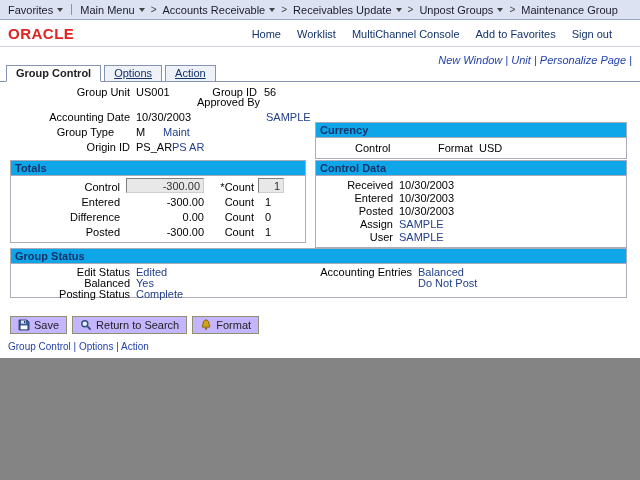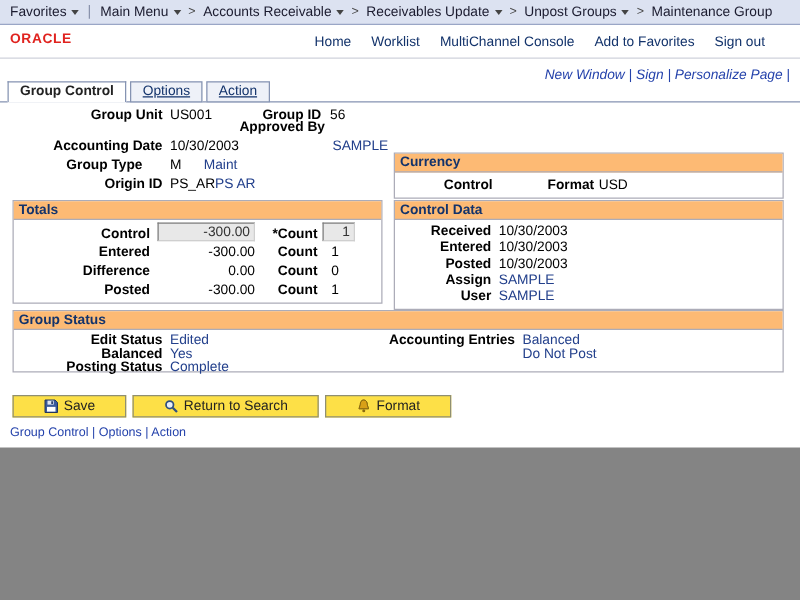--- a/index.html
+++ b/index.html
@@ -1,53 +1,53 @@
 <!DOCTYPE html>
 <html><head>
 <meta charset="utf-8">
 <style>
   html,body{margin:0;padding:0;}
   body{background:#848484;font-family:"Liberation Sans",sans-serif;}
   .screen{position:relative;width:640px;height:480px;overflow:hidden;background:#848484;}
   .page{position:absolute;left:0;top:0;width:640px;height:358px;background:#ffffff;font-size:11px;color:#000;}
   .t{position:absolute;line-height:12px;font-size:11px;white-space:nowrap;}
-  .lbl{font-weight:bold;}
+  .lbl{font-weight:normal;}
   .r{text-align:right;}
   .bluev{color:#23408c;}
   
   .topbar{position:absolute;left:0;top:0;width:640px;height:20px;background:#dce2f1;border-bottom:1px solid #9aa6c6;display:flex;align-items:center;padding-left:8px;box-sizing:border-box;font-size:11px;color:#1b1b2f;}
   .mi{display:inline-flex;align-items:center;cursor:pointer;white-space:nowrap;}
   .caret{width:0;height:0;border-left:3px solid transparent;border-right:3px solid transparent;border-top:4px solid #444;display:inline-block;margin-left:4px;}
   .tdiv{border-left:1px solid #8a93ad;height:11px;margin:0 8px;}
   .gt{margin:0 6px;color:#444;font-size:10px;}
   .gt::before{content:">";}
   
-  .logo{position:absolute;left:8px;top:25px;font-size:11px;font-weight:bold;color:#e0231f;letter-spacing:0.5px;}
+  .logo{position:absolute;left:8px;top:25px;font-size:15px;font-weight:bold;color:#e0231f;letter-spacing:0.5px;}
   .hlinks{position:absolute;top:28px;right:28px;display:flex;gap:16px;font-size:11px;}
   .hlink{color:#13336b;cursor:pointer;white-space:nowrap;}
   .hlink.bold{font-weight:normal;}
   .hdr-line{position:absolute;left:0;top:46px;width:640px;border-top:1px solid #cfd2dc;}
   
   .pbar{position:absolute;top:54px;right:8px;font-size:11px;}
   .plink{color:#2442ab;cursor:pointer;font-style:italic;}
   .pbar .plink:not(:first-child)::before{content:" | ";}
   .pbar::after{content:" |";color:#2442ab;}
   
   .tabs{position:absolute;left:6px;top:65px;display:flex;z-index:2;}
   .tab{font-size:11px;padding:1px 9px;line-height:13px;border:1px solid #8593b2;margin-right:3px;cursor:pointer;background:#eef1f8;color:#13336b;text-decoration:underline;}
   .tab.active{background:#fff;border-bottom-color:#fff;color:#222;text-decoration:none;font-weight:bold;}
   .tabline{position:absolute;left:0;top:81px;width:640px;border-top:1px solid #8593b2;z-index:1;}
   
   .gbox{position:absolute;border:1px solid #acacb8;box-sizing:border-box;background:transparent;}
-  .gboxh{height:14px;line-height:14px;background:#fdba74;border-bottom:1px solid #acacb8;font-weight:bold;color:#13336b;padding:0 4px;font-size:11px;}
+  .gboxh{height:14px;line-height:14px;background:#0ea5e9;border-bottom:1px solid #acacb8;font-weight:bold;color:#13336b;padding:0 4px;font-size:11px;}
   
   .pfield{position:absolute;box-sizing:border-box;background:#e8e8e8;border:1px solid;border-color:#7f7f7f #cfcfcf #cfcfcf #7f7f7f;font-size:11px;font-family:inherit;text-align:right;padding:0 3px;height:15px;color:#333;}
   
   .btnbar{position:absolute;left:10px;top:316px;display:flex;gap:5px;}
-  .psbtn{display:inline-flex;align-items:center;gap:4px;background:#fde047;border:1px solid #8f8f72;font-size:11px;font-family:inherit;padding:1px 24px;height:18px;cursor:pointer;color:#222;white-space:nowrap;}
+  .psbtn{display:inline-flex;align-items:center;gap:4px;background:#c4b5fd;border:1px solid #8f8f72;font-size:11px;font-family:inherit;padding:1px 7px;height:18px;cursor:pointer;color:#222;white-space:nowrap;}
   .bicon{display:inline-flex;width:12px;height:12px;}
   
   .flinks{position:absolute;left:8px;top:341px;font-size:10px;}
   .flink{color:#2442ab;cursor:pointer;}
   .flinks .flink:not(:first-child)::before{content:" | ";}
 </style>
 </head>
 <body>
 
 <div class="screen">
@@ -88,21 +88,21 @@
     <div class="hlinks">
       <span class="hlink">Home</span>
       <span class="hlink">Worklist</span>
       <span class="hlink">MultiChannel Console</span>
       <span class="hlink">Add to Favorites</span>
       <span class="hlink bold">Sign out</span>
     </div>
     <div class="hdr-line"></div>
 
     <div class="pbar">
-      <span class="plink">New Window</span><span class="plink">Sign</span><span class="plink">Personalize Page</span>
+      <span class="plink">New Window</span><span class="plink">Unit</span><span class="plink">Personalize Page</span>
     </div>
 
     <div class="tabs">
       <div class="tab active">Group Control</div>
       <div class="tab">Options</div>
       <div class="tab">Action</div>
     </div>
     <div class="tabline"></div>
 
     <span class="t lbl r" style="left:30px;top:86px;width:100px">Group Unit</span>

